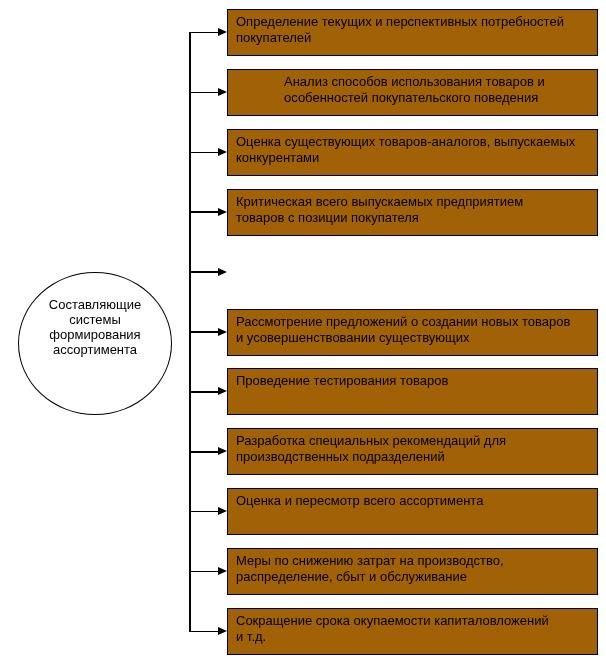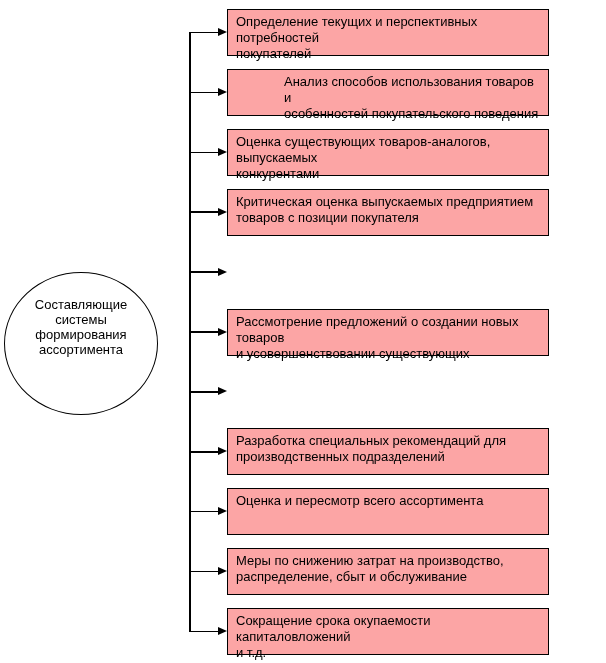--- a/index.html
+++ b/index.html
@@ -7,21 +7,21 @@
     position: relative;
     width: 606px;
     height: 663px;
     background: #ffffff;
     font-family: "Liberation Sans", sans-serif;
     color: #000000;
     overflow: hidden;
   }
   .ellipse {
     position: absolute;
-    left: 4px;
+    left: 18px;
     top: 272px;
     width: 154px;
     height: 143px;
     border: 1.4px solid #000000;
     border-radius: 50%;
     box-sizing: border-box;
     background: #ffffff;
   }
   .ellipse-text {
     padding-top: 24px;
@@ -50,25 +50,25 @@
     left: 218px;
     width: 0;
     height: 0;
     border-top: 4.5px solid transparent;
     border-bottom: 4.5px solid transparent;
     border-left: 9px solid #000000;
   }
   .task-box {
     position: absolute;
     left: 227px;
-    width: 322px;
+    width: 371px;
     height: 47px;
     border: 1.4px solid #000000;
     box-sizing: border-box;
-    background: #fca5a5;
+    background: #a16207;
   }
   .task-text {
     padding: 4px 6px 0 8px;
     font-size: 13px;
     line-height: 16px;
     white-space: pre-line;
   }
 </style>
 </head>
 <body>
@@ -99,36 +99,39 @@
   <div class="branch" style="top: 151.55px;"></div>
   <div class="arrowhead" style="top: 147.8px;"></div>
   <div class="task-box" style="top: 128.8px;">
     <div class="task-text">Оценка существующих товаров-аналогов, выпускаемых
 конкурентами</div>
   </div>
 
   <div class="branch" style="top: 211.45px;"></div>
   <div class="arrowhead" style="top: 207.7px;"></div>
   <div class="task-box" style="top: 188.7px;">
-    <div class="task-text">Критическая оценка выпускаемых предприятием
+    <div class="task-text">Критическая всего выпускаемых предприятием
 товаров с позиции покупателя</div>
   </div>
 
   <div class="branch" style="top: 271.35px;"></div>
   <div class="arrowhead" style="top: 267.6px;"></div>
 
   <div class="branch" style="top: 331.25px;"></div>
   <div class="arrowhead" style="top: 327.5px;"></div>
   <div class="task-box" style="top: 308.5px;">
     <div class="task-text">Рассмотрение предложений о создании новых товаров
 и усовершенствовании существующих</div>
   </div>
 
   <div class="branch" style="top: 391.15px;"></div>
   <div class="arrowhead" style="top: 387.4px;"></div>
+  <div class="task-box" style="top: 368.4px;">
+    <div class="task-text">Проведение тестирования товаров</div>
+  </div>
 
   <div class="branch" style="top: 451.05px;"></div>
   <div class="arrowhead" style="top: 447.3px;"></div>
   <div class="task-box" style="top: 428.3px;">
     <div class="task-text">Разработка специальных рекомендаций для
 производственных подразделений</div>
   </div>
 
   <div class="branch" style="top: 510.95px;"></div>
   <div class="arrowhead" style="top: 507.2px;"></div>

